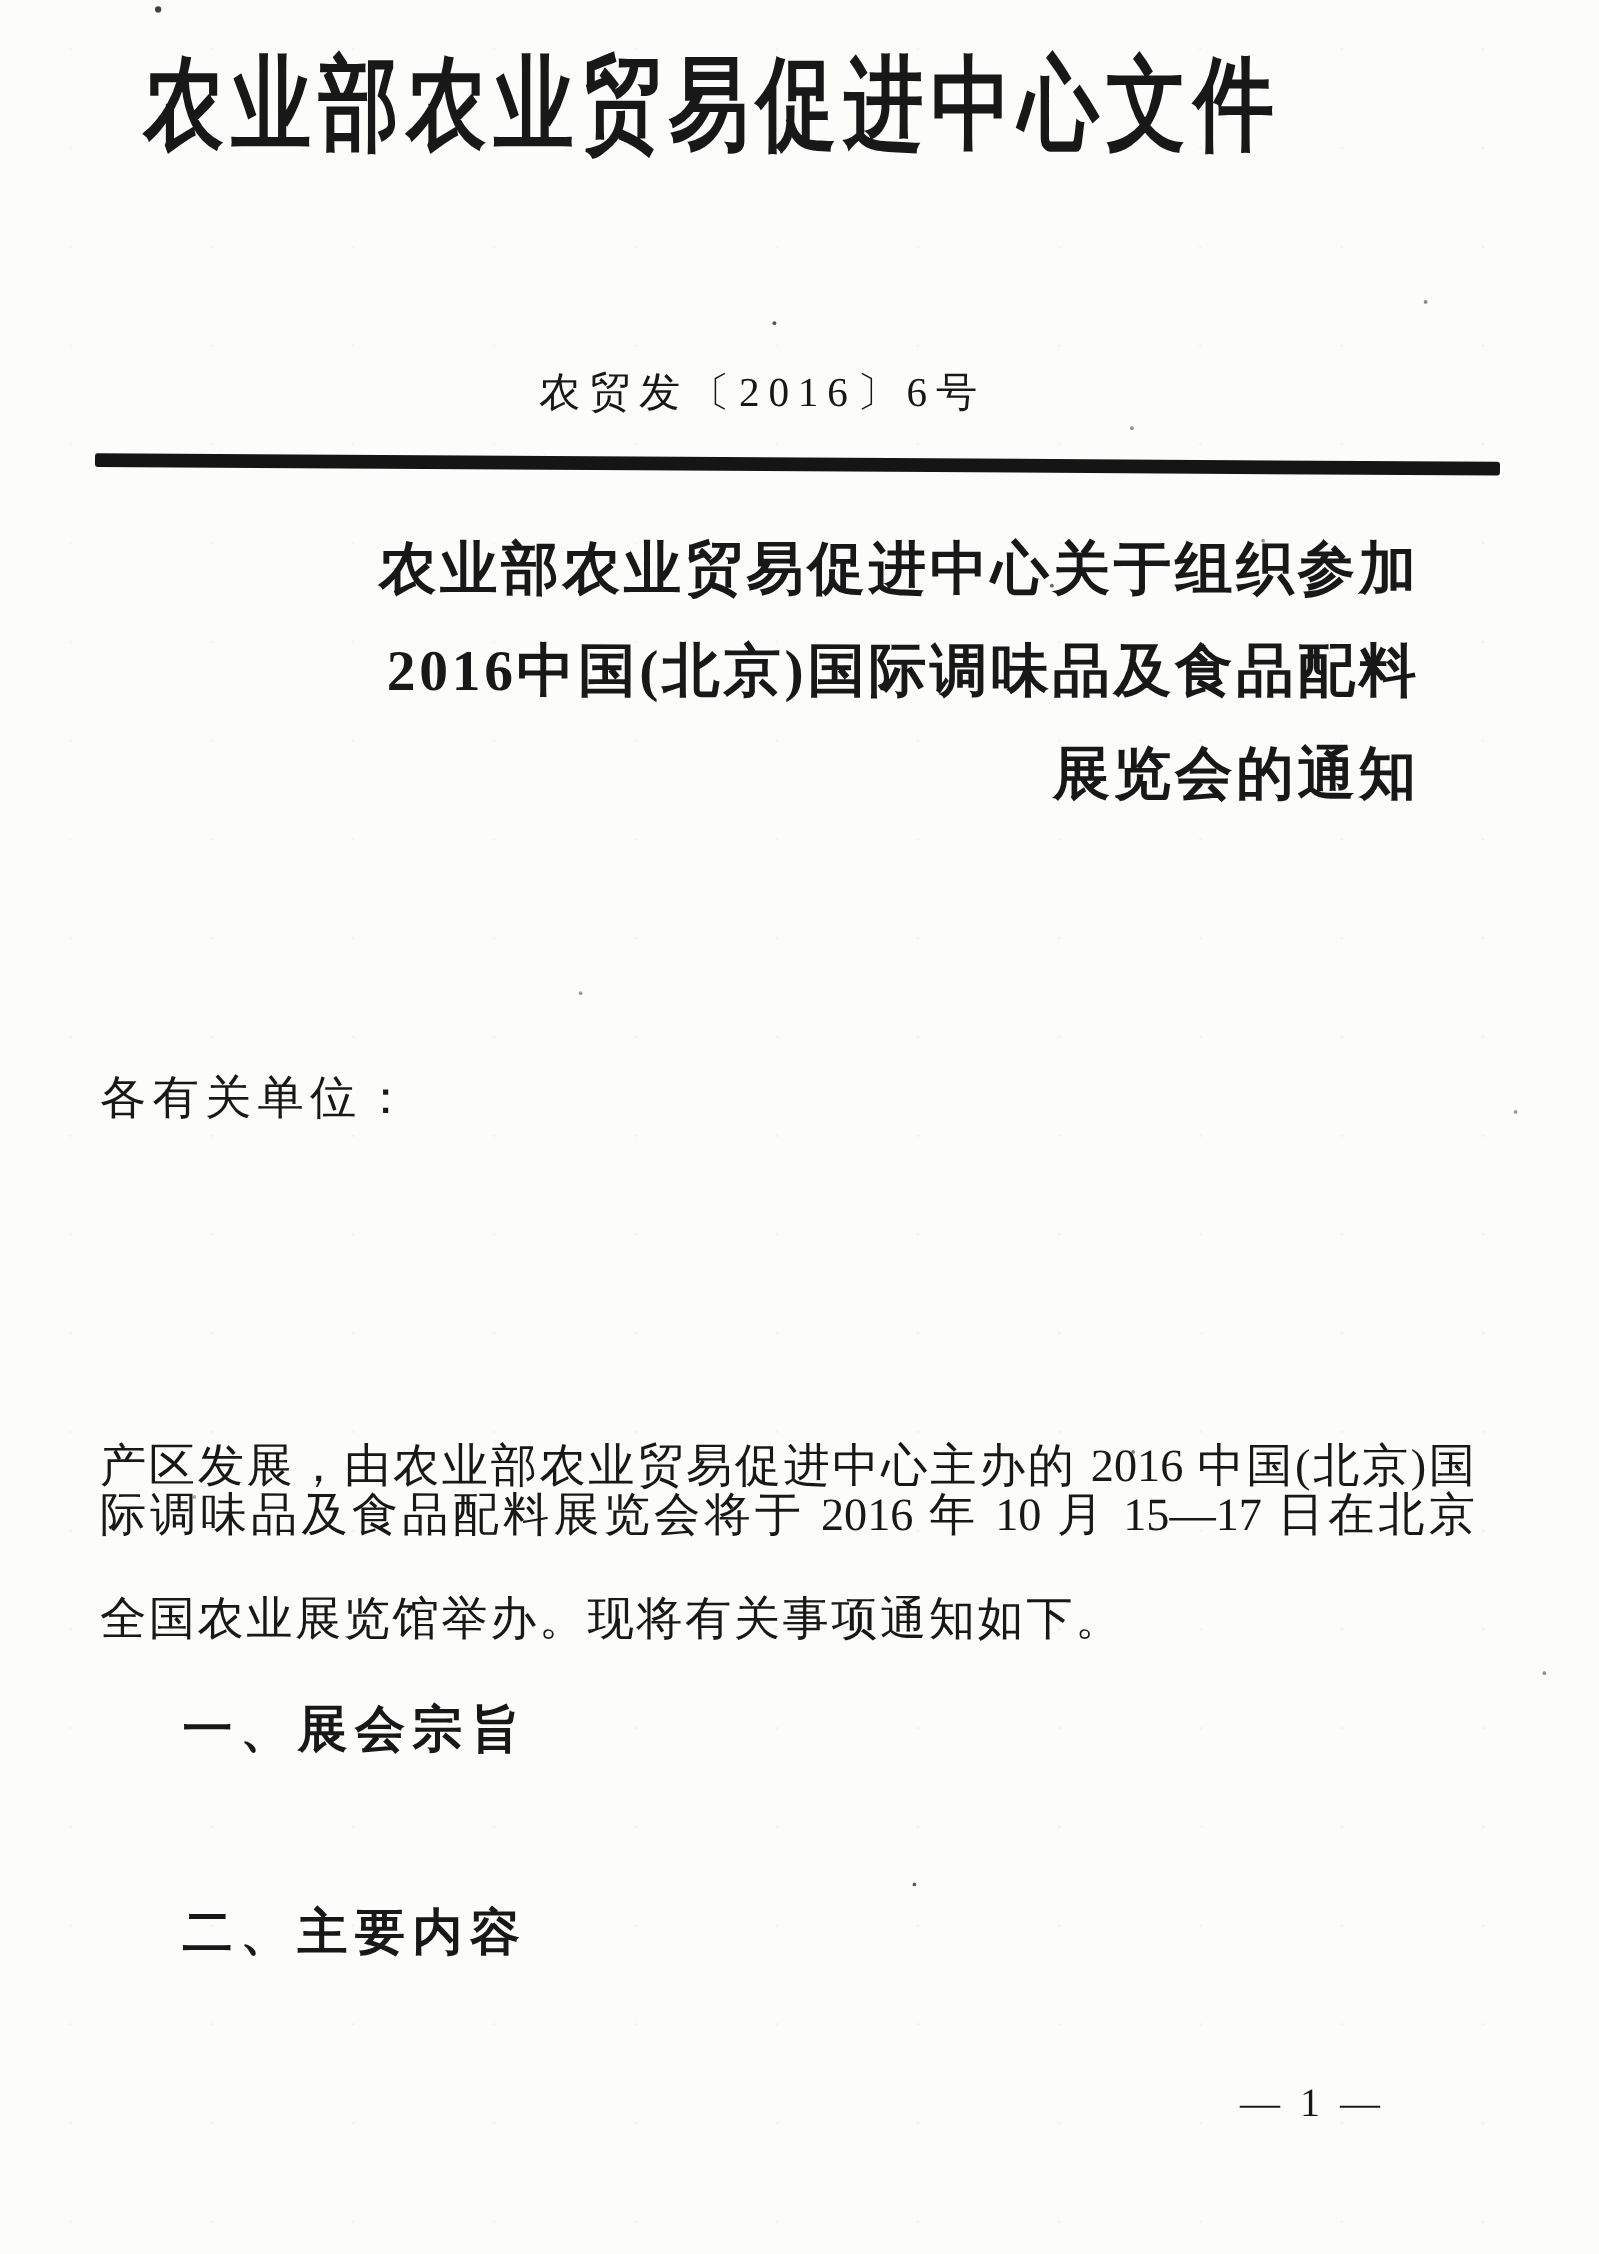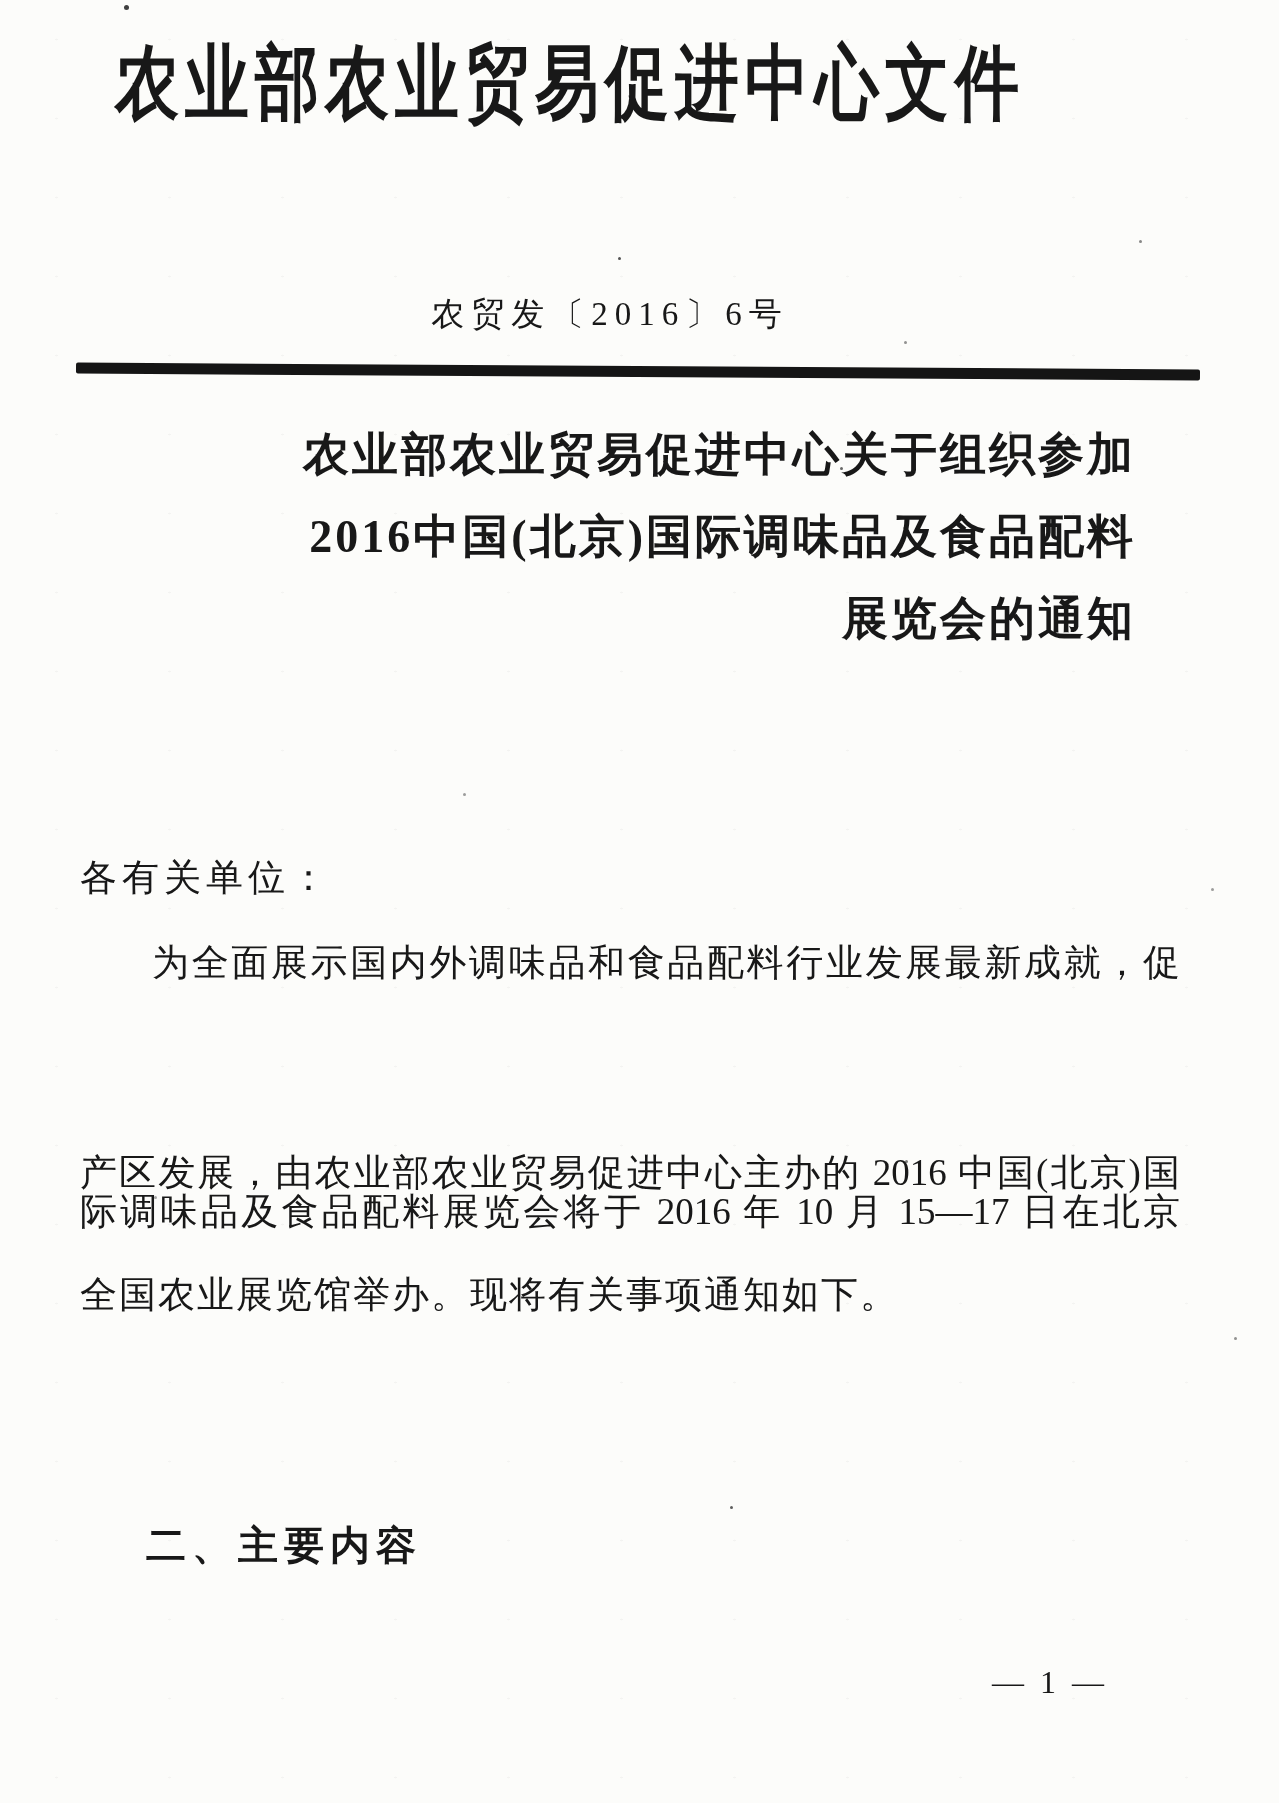--- a/index.html
+++ b/index.html
@@ -159,25 +159,25 @@
   <div class="abs doc-number">农贸发〔2016〕6号</div>
 
   <div class="abs divider-rule"></div>
 
   <div class="abs doc-title title-1">农业部农业贸易促进中心关于组织参加</div>
   <div class="abs doc-title title-2">2016中国(北京)国际调味品及食品配料</div>
   <div class="abs doc-title title-3">展览会的通知</div>
 
   <div class="abs body-line salutation">各有关单位：</div>
 
-  <div class="abs body-line jline p1">为全面展示国内外调味品和食品配料行业发展最新成就，促</div>
   <div class="abs body-line jline p3">产区发展，由农业部农业贸易促进中心主办的 2016 中国(北京)国</div>
   <div class="abs body-line jline p4">际调味品及食品配料展览会将于 2016 年 10 月 15—17 日在北京</div>
   <div class="abs body-line p5">全国农业展览馆举办。现将有关事项通知如下。</div>
 
+  <div class="abs section-heading h1">一、展会宗旨</div>
 
 
   <div class="abs section-heading h2">二、主要内容</div>
 
 
   <div class="abs page-number">— 1 —</div>
 
 </div>
 
 </body></html>

